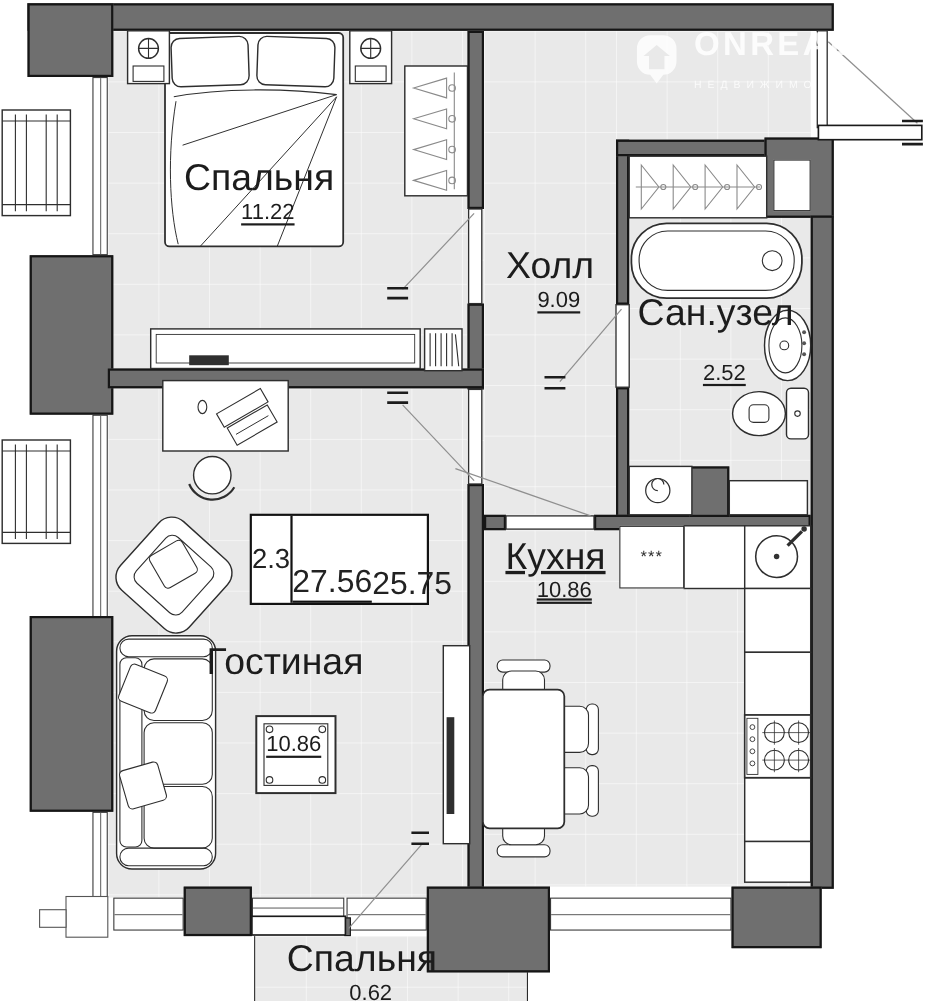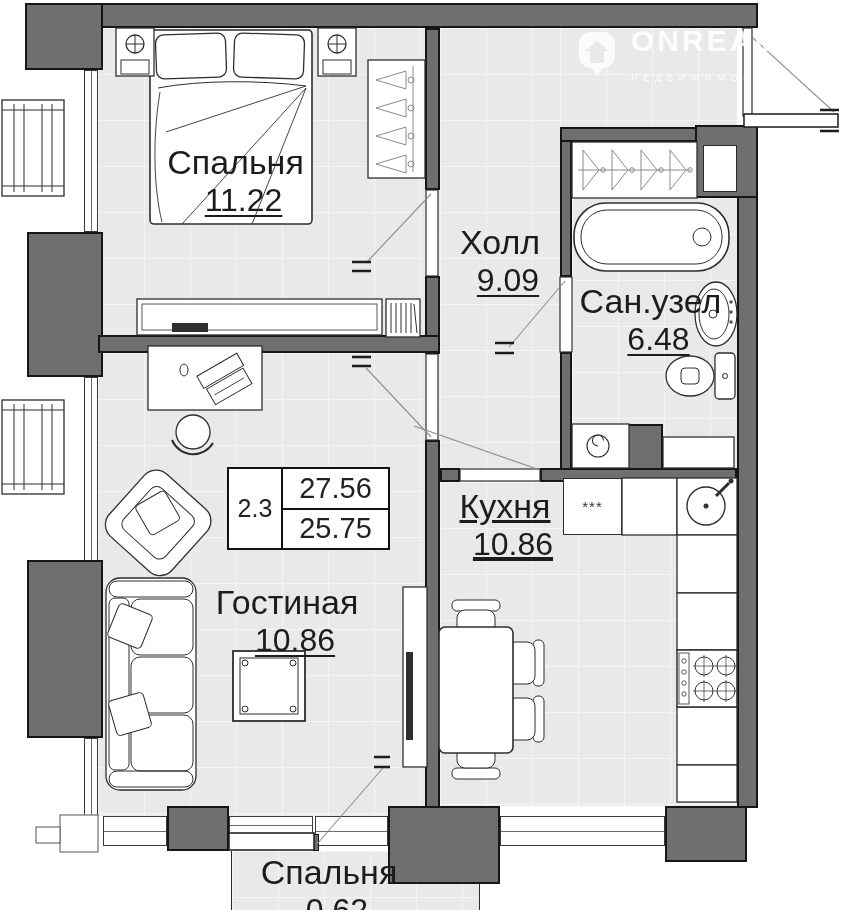--- a/index.html
+++ b/index.html
@@ -11,26 +11,26 @@
          background-size:46px 46px;z-index:1;}
   .wall{position:absolute;background:#6f6f6f;border:2px solid #161616;box-sizing:border-box;z-index:3;}
   .window{position:absolute;background:#fff;border:1px solid #3a3a3a;box-sizing:border-box;z-index:2;}
   .window.v::after{content:"";position:absolute;left:50%;top:0;bottom:0;width:1px;background:#6a6a6a;}
   .window.h::after{content:"";position:absolute;top:50%;left:0;right:0;height:1px;background:#6a6a6a;}
   .niche{position:absolute;background:#fff;border:1.4px solid #2a2a2a;box-sizing:border-box;z-index:4;}
   .svg-layer{position:absolute;left:0;top:0;z-index:5;}
   .room-label{position:absolute;z-index:6;display:flex;flex-direction:column;align-items:center;
               color:#1c1c1c;line-height:1.18;text-align:center;}
   .room-name{font-size:34px;}
-  .room-area{font-size:32px;text-decoration:underline;text-decoration-thickness:1.5px;text-underline-offset:4px;margin-left:16px;}
+  .room-area{font-size:20px;text-decoration:underline;text-decoration-thickness:1.5px;text-underline-offset:4px;margin-left:16px;}
   .stat-table{position:absolute;left:227px;top:467px;width:163px;height:83px;background:#fff;
               border:2.4px solid #121212;box-sizing:border-box;display:flex;z-index:6;color:#222;}
   .stat-left{width:52px;display:flex;align-items:center;justify-content:center;
              border-right:2.4px solid #121212;font-size:25px;}
-  .stat-right{flex:1;display:flex;flex-direction:column;}
+  .stat-right{flex:1;display:flex;flex-direction:row;align-items:flex-end;}
   .stat-cell{flex:1;display:flex;align-items:center;justify-content:center;font-size:29px;}
   .stat-cell.top{border-bottom:2.4px solid #121212;}
   .fridge-box{position:absolute;left:563px;top:478px;width:59px;height:57px;background:#fff;
               border:1.6px solid #2f2f2f;box-sizing:border-box;display:flex;align-items:center;
               justify-content:center;font-size:15px;letter-spacing:1px;color:#333;z-index:5;}
   .balcony-floor{border-left:1.6px solid #2a2a2a;border-right:1.6px solid #2a2a2a;}
   .watermark{position:absolute;left:573px;top:24px;display:flex;align-items:center;gap:10px;z-index:7;pointer-events:none;}
   .wm-text{display:flex;flex-direction:column;}
   .wm-brand{font-size:30px;font-weight:bold;letter-spacing:3px;color:rgba(255,255,255,.85);}
   .wm-tagline{font-size:9.5px;letter-spacing:5.4px;color:rgba(255,255,255,.8);margin-top:14px;}
@@ -301,29 +301,29 @@
   </div>
 
   <div class="room-label" style="left:148px;top:142px;width:175px;">
     <span class="room-name">Спальня</span>
     <span class="room-area">11.22</span>
   </div>
   <div class="room-label" style="left:430px;top:222px;width:140px;">
     <span class="room-name">Холл</span>
     <span class="room-area">9.09</span>
   </div>
-  <div class="room-label" style="left:578px;top:281px;width:145px;">
+  <div class="room-label" style="left:578px;top:264px;width:145px;gap:24px;">
     <span class="room-name">Сан.узел</span>
-    <span class="room-area">6.48</span>
+    <span class="room-area">2.52</span>
   </div>
   <div class="room-label" style="left:435px;top:486px;width:140px;text-decoration:underline;">
     <span class="room-name">Кухня</span>
     <span class="room-area">10.86</span>
   </div>
-  <div class="room-label" style="left:212px;top:582px;width:150px;">
+  <div class="room-label" style="left:184px;top:582px;width:150px;gap:44px;">
     <span class="room-name">Гостиная</span>
     <span class="room-area">10.86</span>
   </div>
   <div class="room-label" style="left:254px;top:852px;width:150px;">
     <span class="room-name">Спальня</span>
     <span class="room-area">0.62</span>
   </div>
 
   <div class="stat-table">
     <div class="stat-left">2.3</div>

